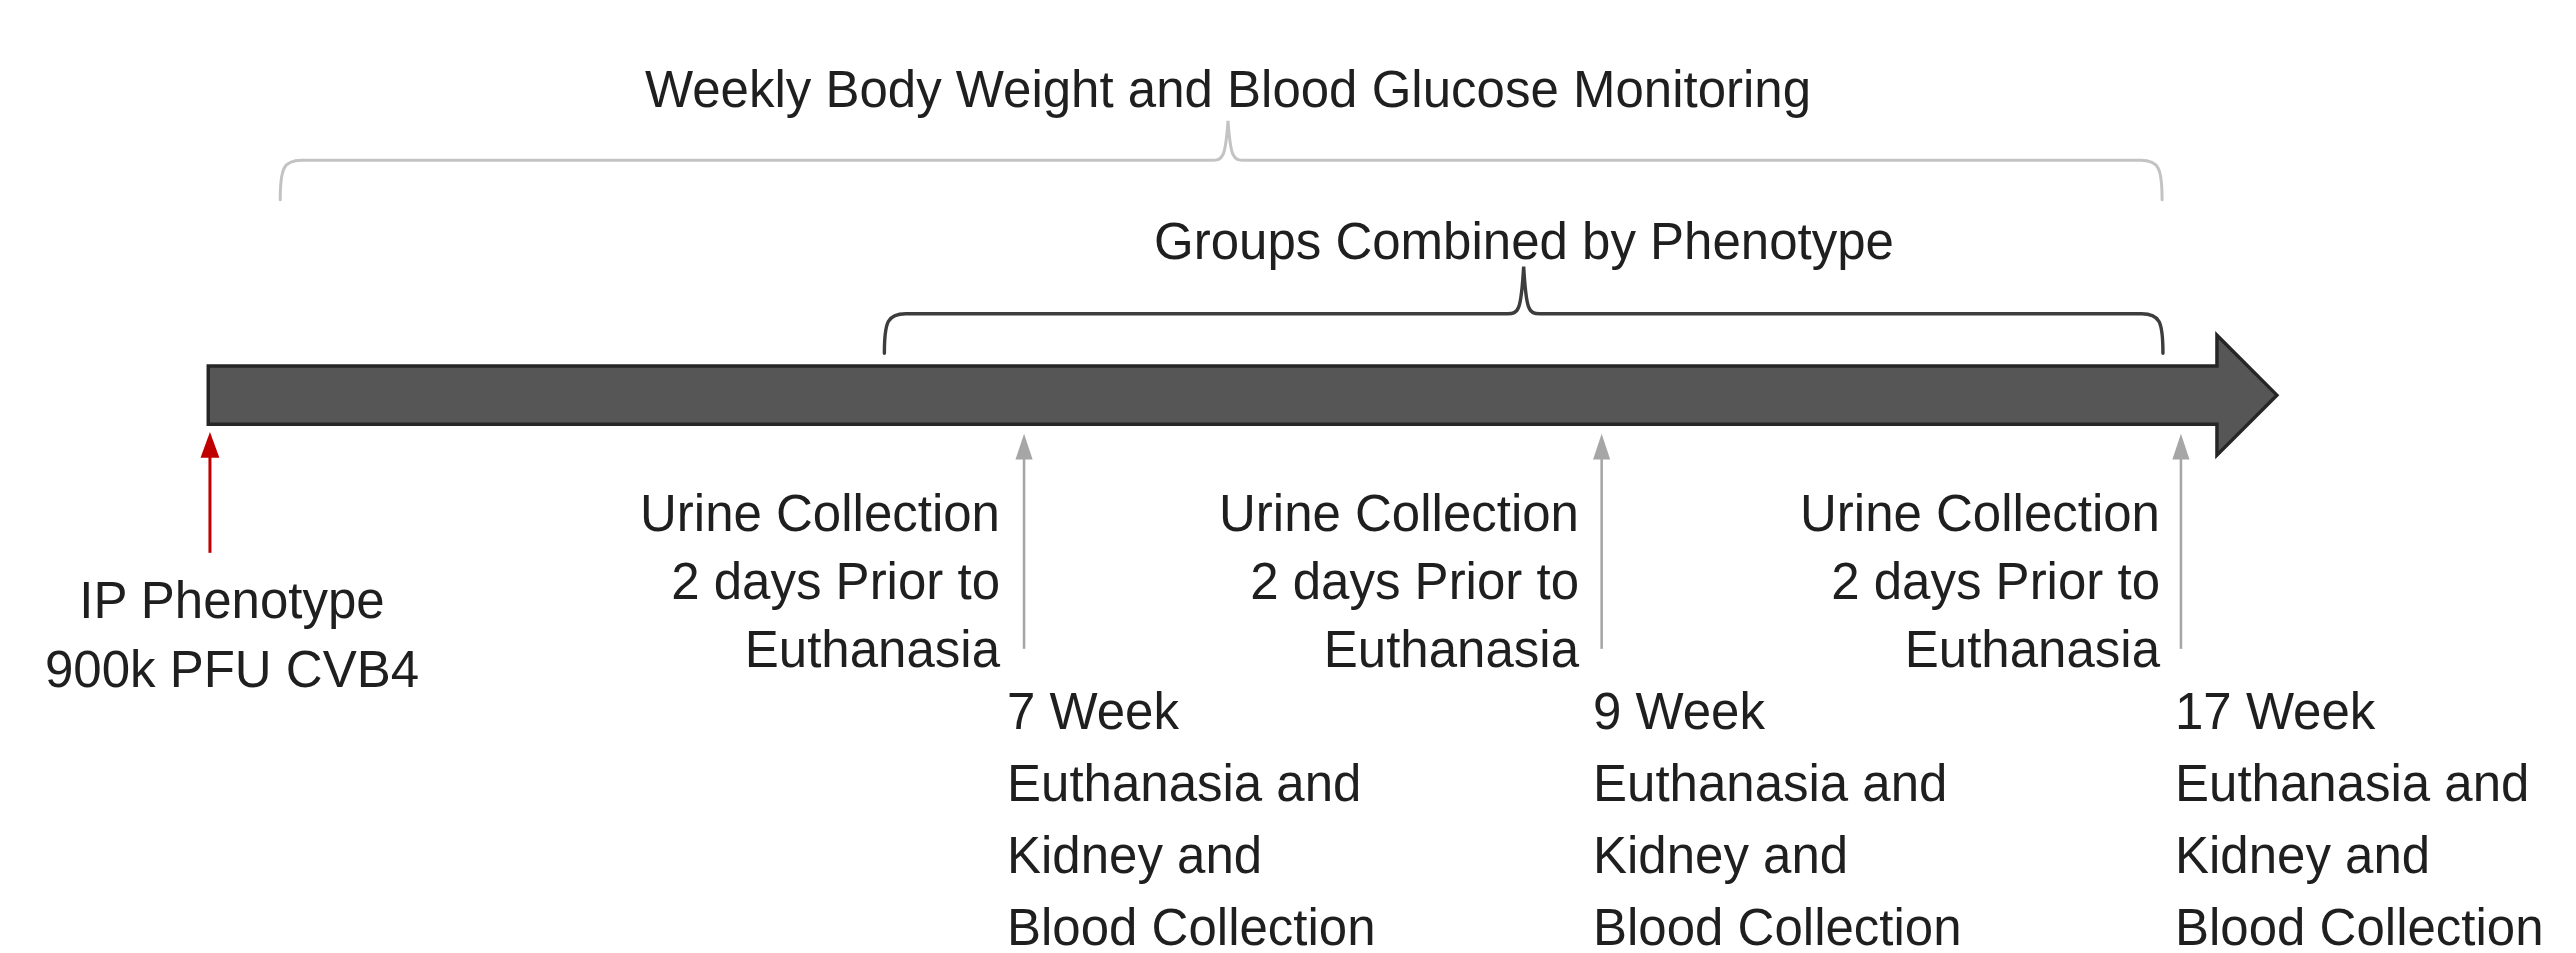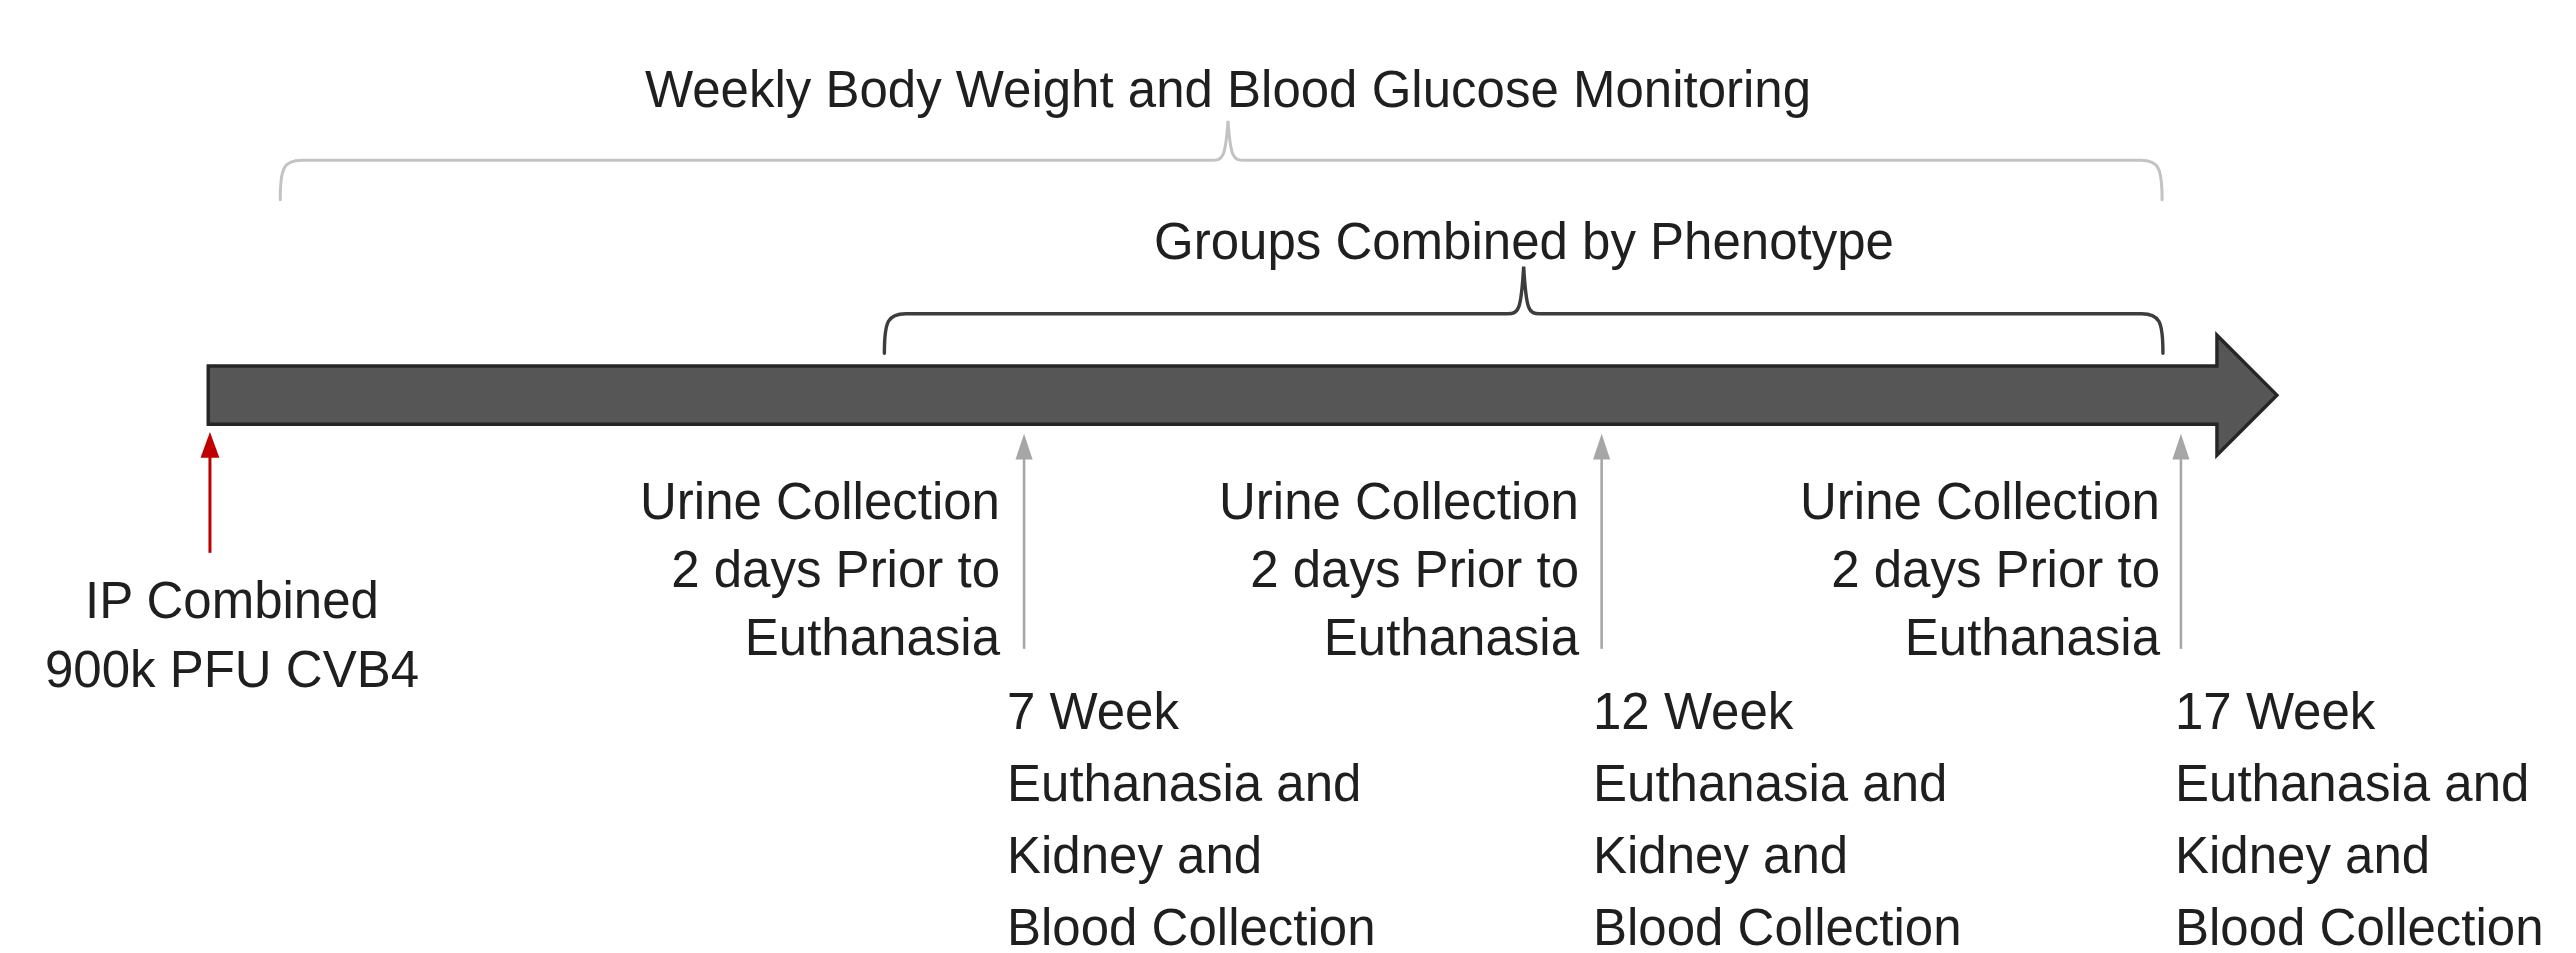--- a/index.html
+++ b/index.html
@@ -13,21 +13,21 @@
   }
   #stage { position: absolute; left: 0; top: 0; width: 2576px; height: 954px; }
   svg.overlay { position: absolute; left: 0; top: 0; width: 2576px; height: 954px; }
   .lbl { position: absolute; font-size: 51px; white-space: nowrap; }
   .center { text-align: center; }
   .right  { text-align: right; }
   .left   { text-align: left; margin-top: 26px; }
   .title-lbl   { left: 371px;  top: 55px;  width: 1714px; line-height: 69px; }
   .groups-lbl  { left: 667px;  top: 207px; width: 1714px; line-height: 69px; }
   .ip-lbl      { left: 18px;   top: 566px; width: 428px;  line-height: 69px; }
-  .urine       { line-height: 68px; width: 600px; top: 468px; text-align: right; }
+  .urine       { line-height: 68px; width: 600px; top: 480px; text-align: right; }
   .urine-1 { right: 1576px; }
   .urine-2 { right: 997px; }
   .urine-3 { right: 416px; }
   .week        { line-height: 72px; width: 566px; top: 650px; }
   .week-1 { left: 1007px; }
   .week-2 { left: 1593px; }
   .week-3 { left: 2175px; }
 </style>
 </head>
 <body style="--text-color: #1f1f1f;">
@@ -61,21 +61,21 @@
       <line x1="2545" y1="757" x2="2545" y2="530" stroke-width="3" stroke="#a6a6a6"></line>
       <polygon points="2545,506 2535,536 2555,536" fill="#a6a6a6"></polygon>
     </g>
   </svg>
 
   <div class="lbl center groups-lbl">Groups Combined by Phenotype</div>
 
   <div class="lbl center title-lbl">Weekly Body Weight and Blood Glucose Monitoring</div>
 
   <div class="lbl center ip-lbl">
-    <div>IP Combined</div>
+    <div>IP Phenotype</div>
     <div>900k PFU CVB4</div>
   </div>
 
   <div class="lbl right urine urine-1">
     <div>Urine Collection</div>
     <div>2 days Prior to</div>
     <div>Euthanasia</div>
   </div>
   <div class="lbl right urine urine-2">
     <div>Urine Collection</div>
@@ -88,21 +88,21 @@
     <div>Euthanasia</div>
   </div>
 
   <div class="lbl left week week-1">
     <div>7 Week</div>
     <div>Euthanasia and</div>
     <div>Kidney and</div>
     <div>Blood Collection</div>
   </div>
   <div class="lbl left week week-2">
-    <div>12 Week</div>
+    <div>9 Week</div>
     <div>Euthanasia and</div>
     <div>Kidney and</div>
     <div>Blood Collection</div>
   </div>
   <div class="lbl left week week-3">
     <div>17 Week</div>
     <div>Euthanasia and</div>
     <div>Kidney and</div>
     <div>Blood Collection</div>
   </div>

